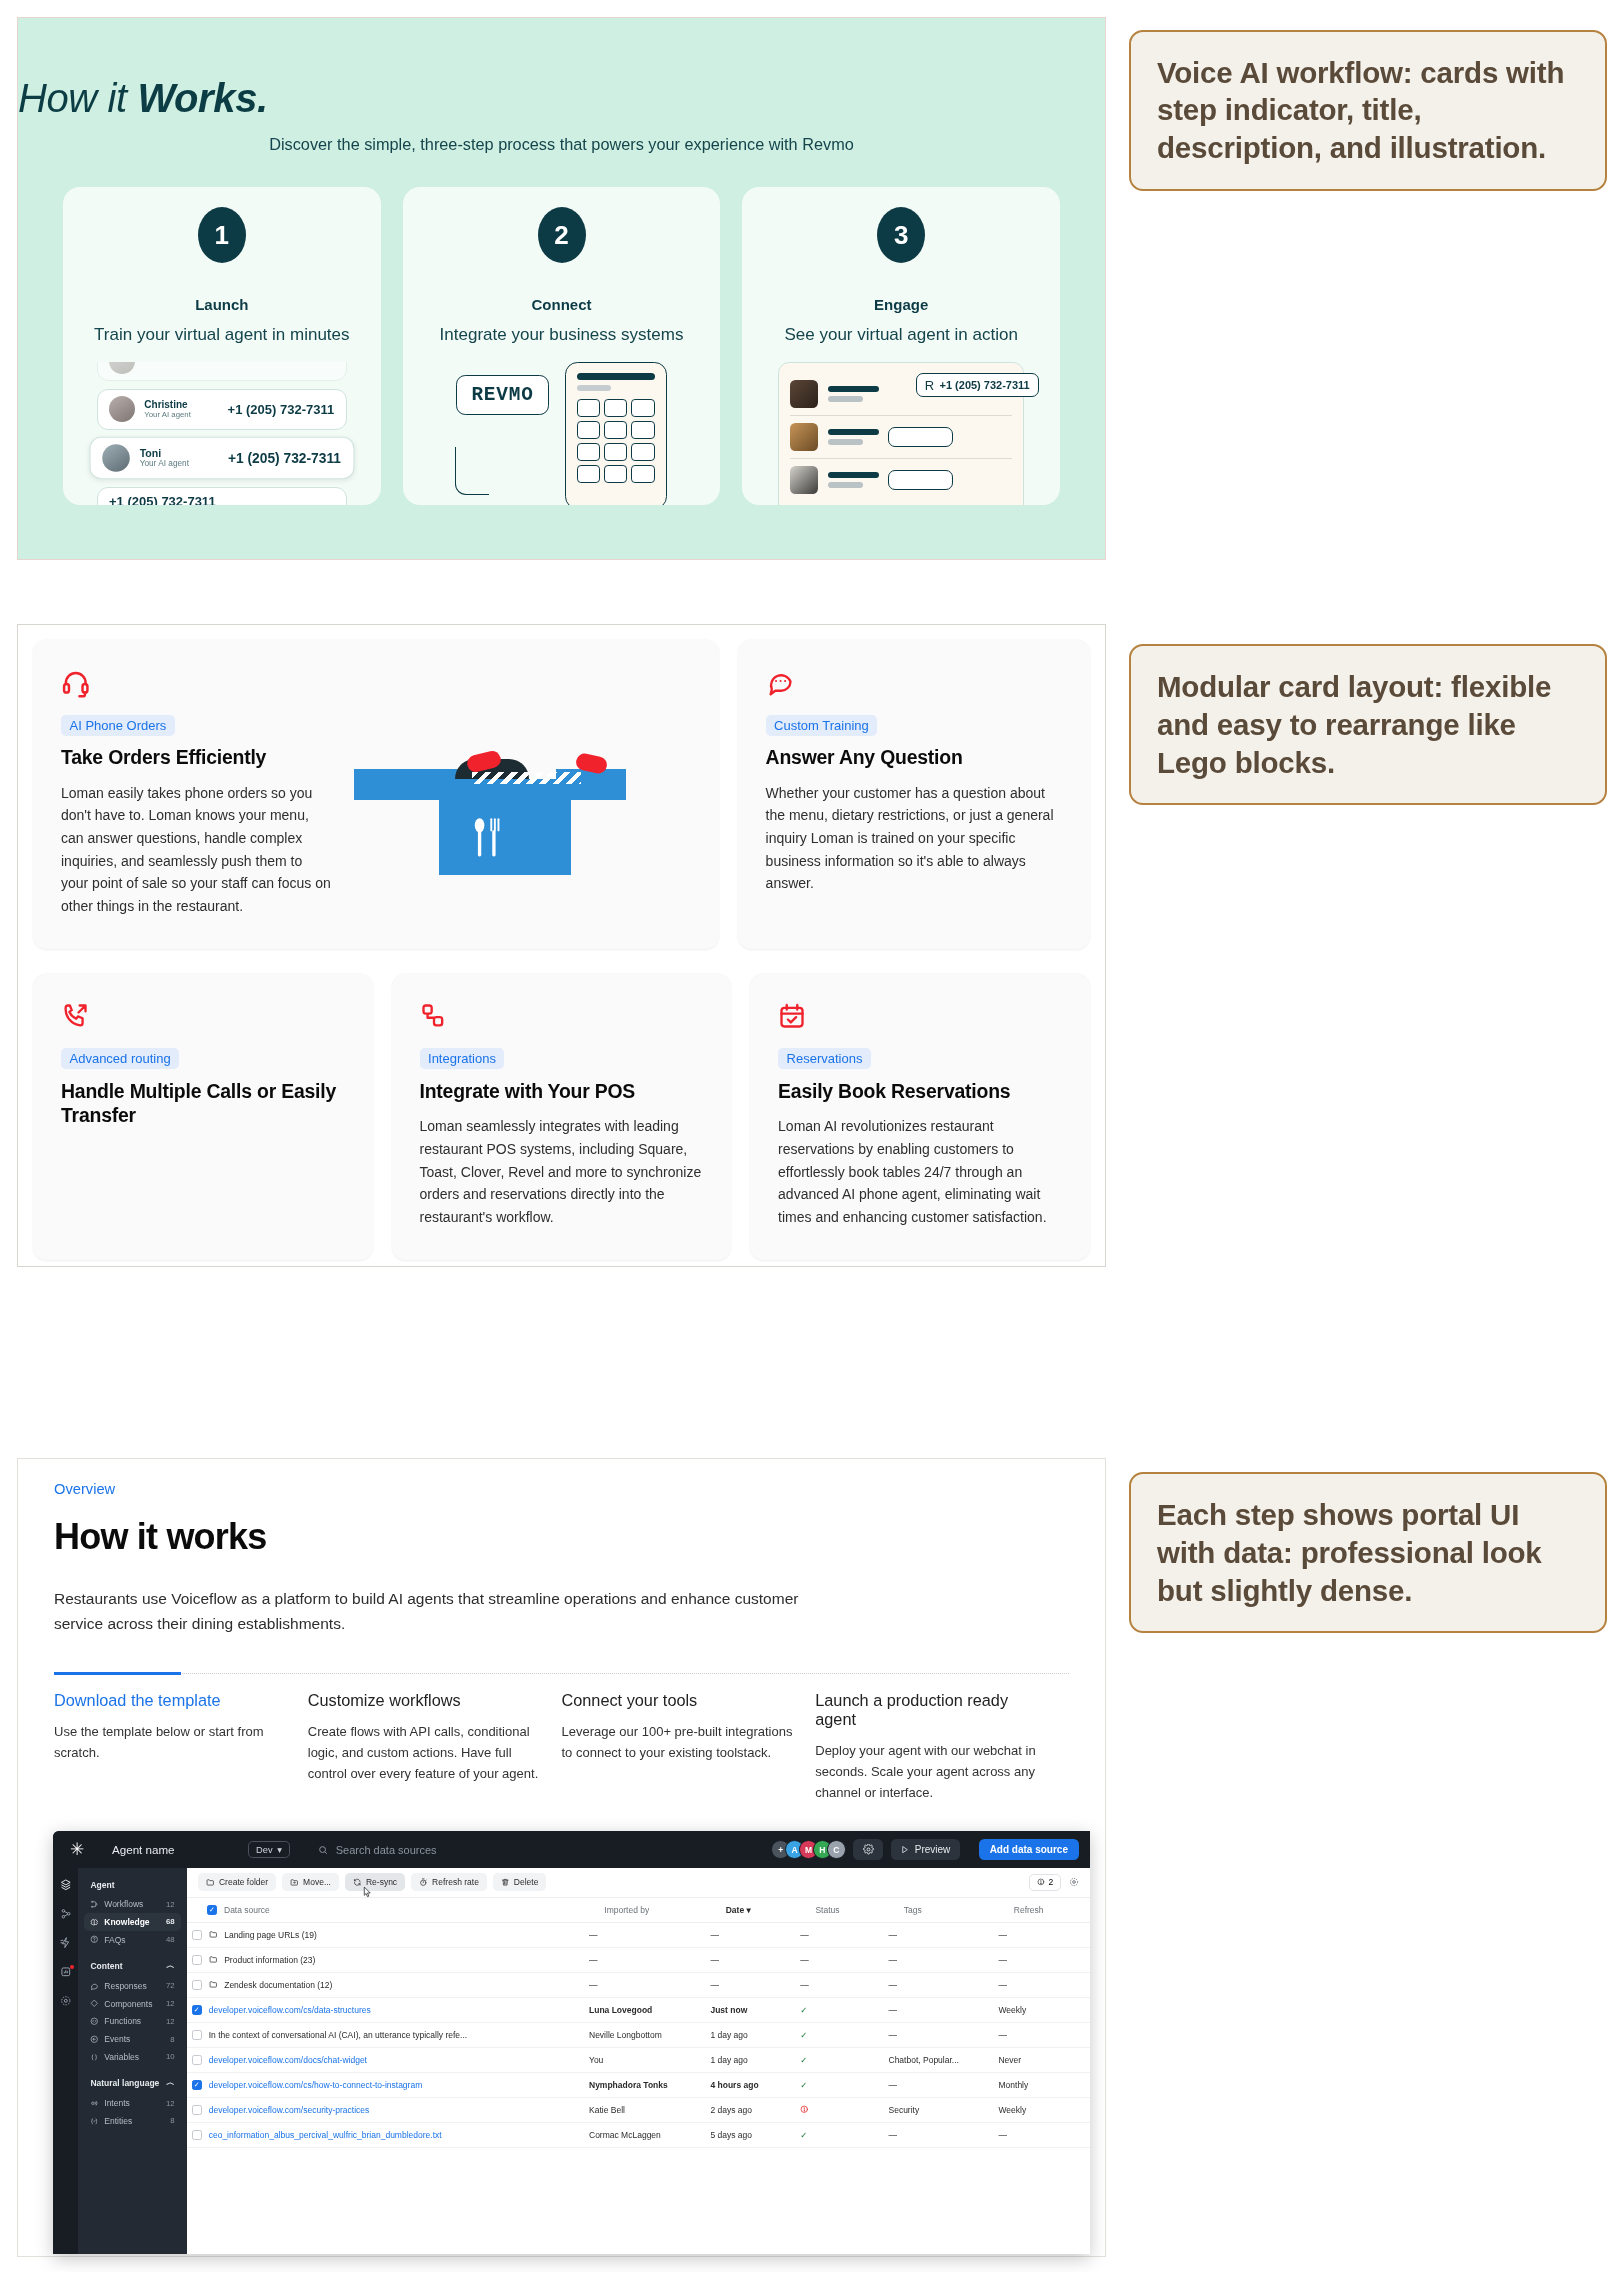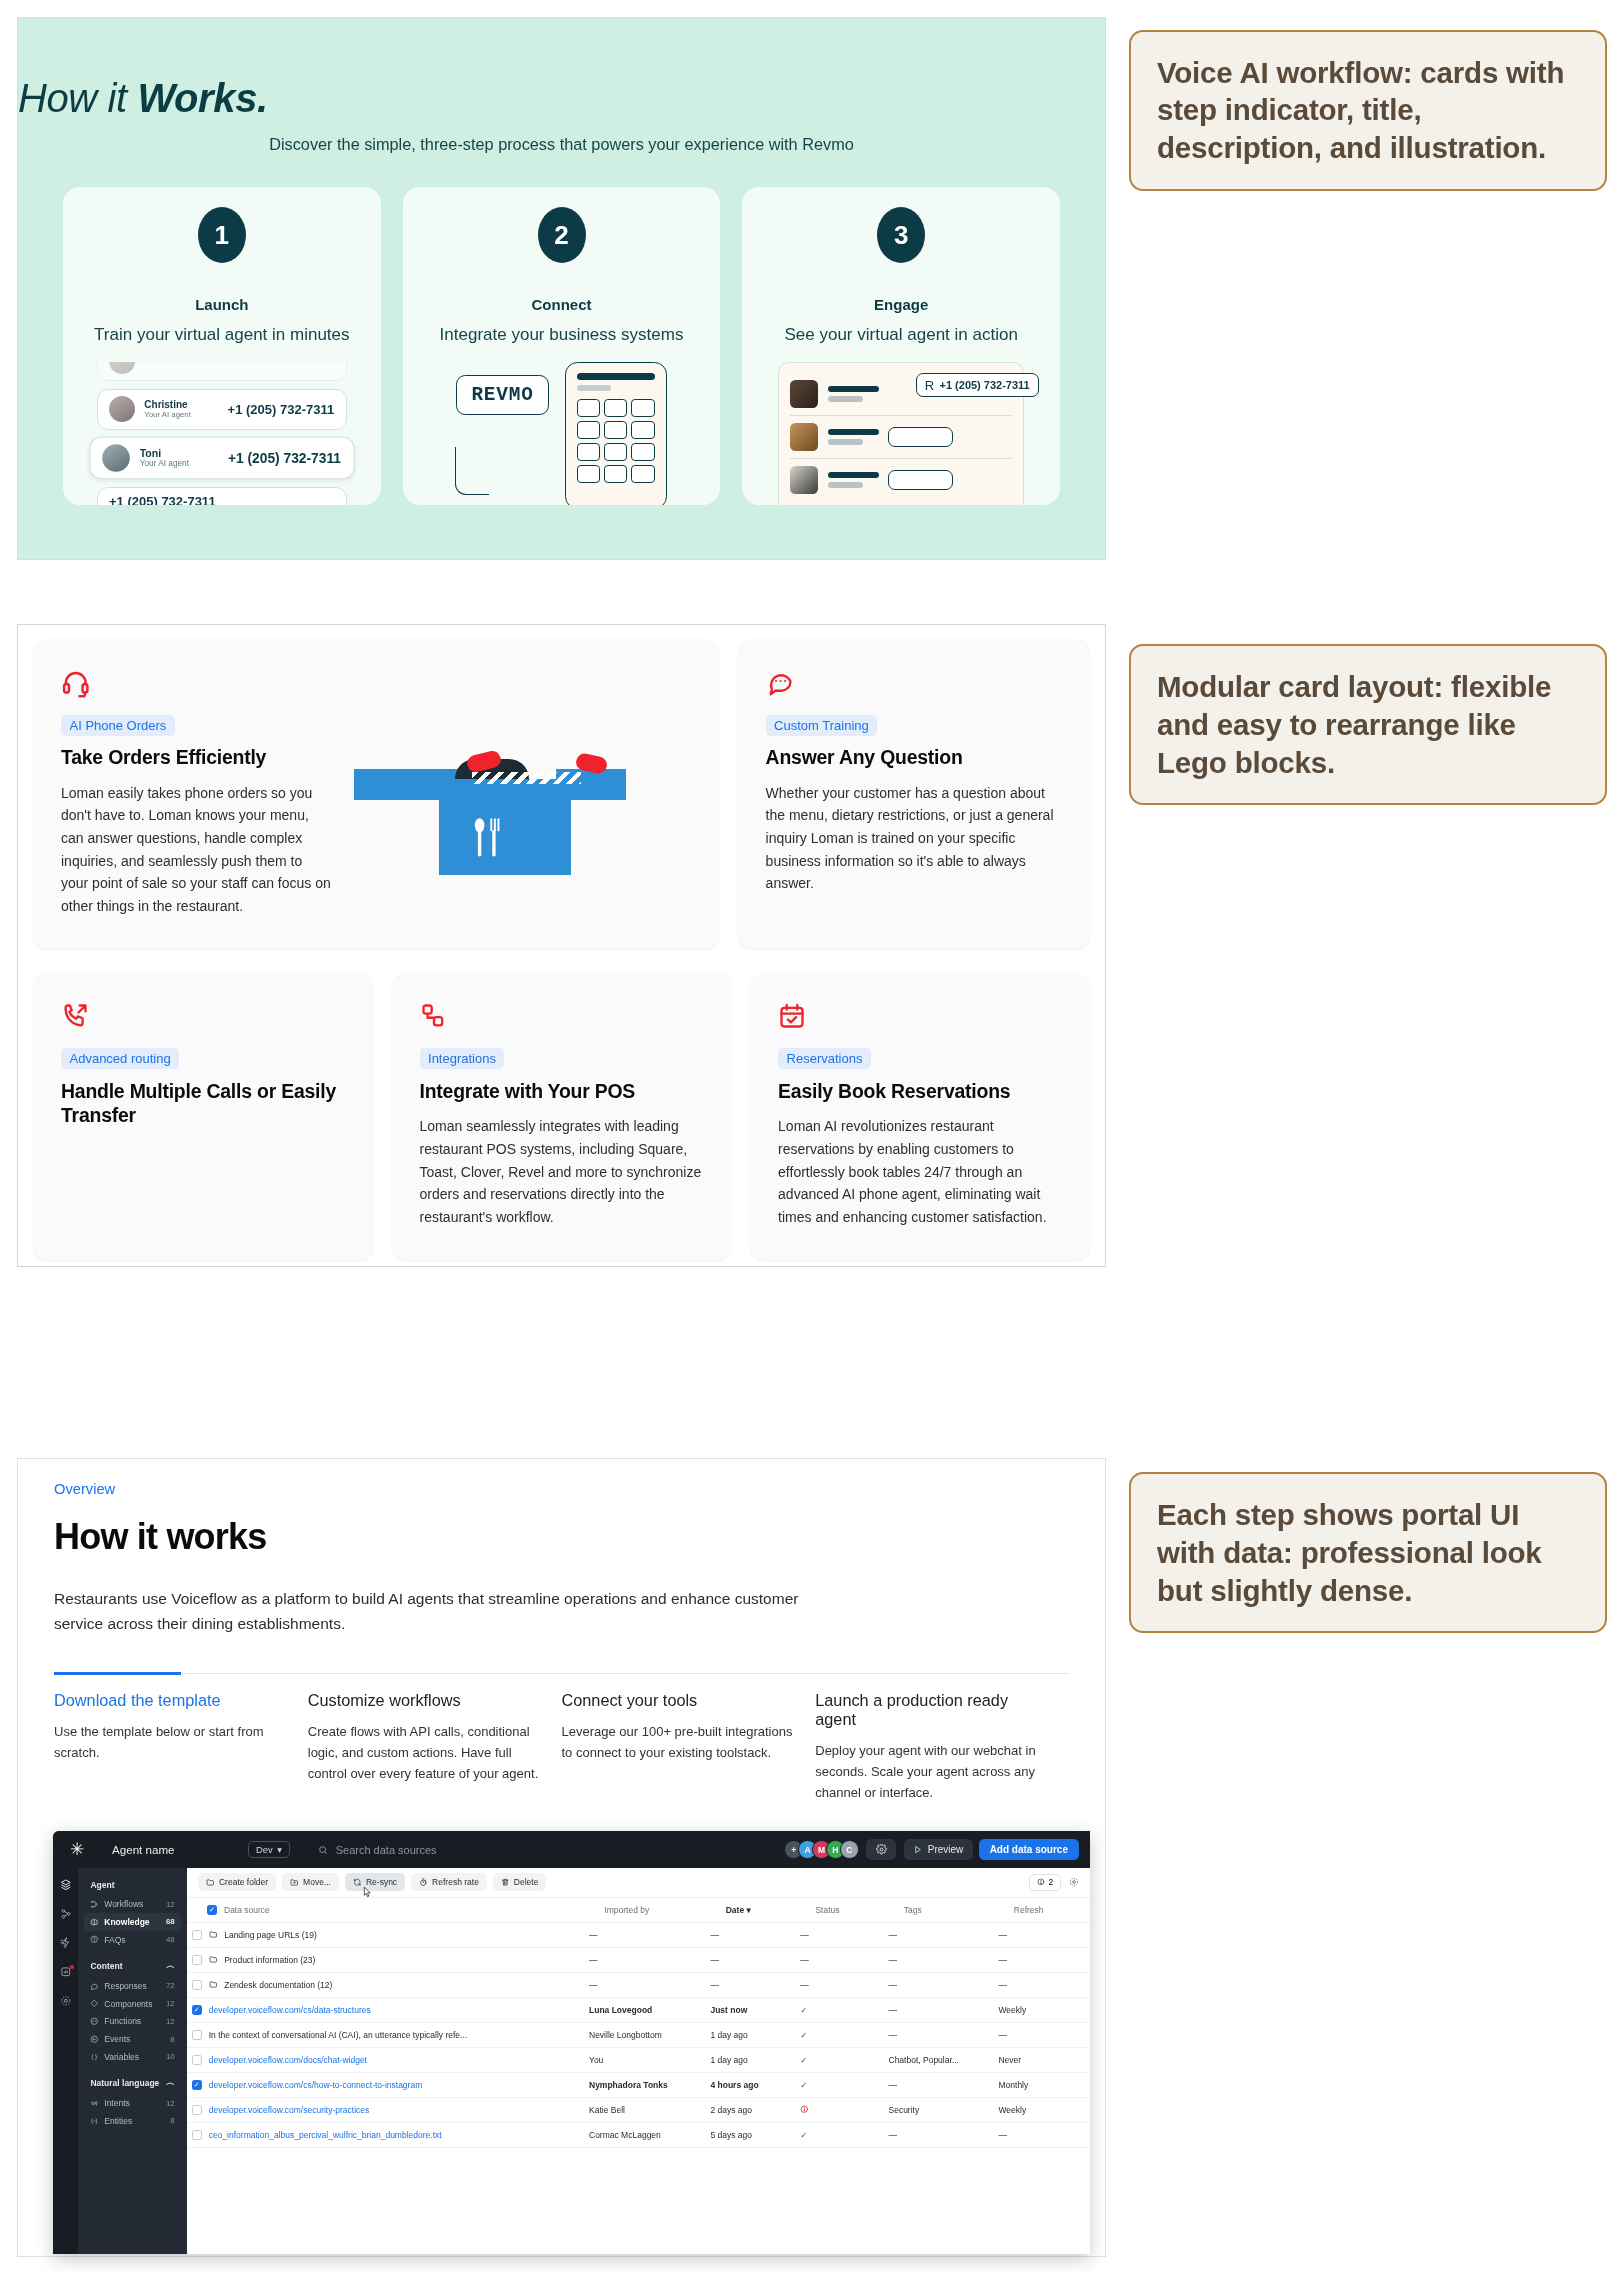--- a/index.html
+++ b/index.html
@@ -264,21 +264,21 @@
     display: flex; align-items: center; justify-content: center;
     font-size: 8.5px; color: #fff; font-weight: 600; margin-left: -4.7px;
     border: 1.6px solid #181d24;
   }
   .vf-btn-dark {
     background: #2c333c; border-radius: 5.4px; color: #e7eaee;
     padding: 4.7px 9.3px; margin-left: 7.8px; display:flex; align-items:center; gap:5.4px; font-size: 10px;
   }
   .vf-btn-blue {
     background: #1a73e8; border-radius: 5.4px; color: #fff;
-    padding: 5.4px 11px; margin-left: 6px; margin-right: 11px; font-size: 10px; font-weight: 600;
+    padding: 5.4px 11px; margin-left: 19px; margin-right: 11px; font-size: 10px; font-weight: 600;
   }
   .vf-body { flex: 1; display: flex; min-height: 0; }
   .vf-railmini { width: 25px; background: #181d24; padding-top: 11px; display: flex; flex-direction: column; align-items: center; gap: 15.5px; }
   .vf-railicon { color: #9aa3ad; position: relative; }
   .vf-railicon .dot { position:absolute; right:-2.3px; top:-1.6px; width:3.9px; height:3.9px; border-radius:50%; background:#f0222c; }
   .vf-sidebar { width: 109px; background: #232a33; padding: 7.8px 6.2px; color: #b4bcc5; }
   .vf-sec { font-size: 8.5px; color: #e7eaee; font-weight: 600; padding: 4.7px 6.2px; display:flex; justify-content:space-between; align-items:center; }
   .vf-item { display: flex; align-items: center; gap: 5.4px; padding: 3.9px 6.2px; border-radius: 4.7px; font-size: 8.5px; }
   .vf-item.sel { background: #2c343e; color: #fff; font-weight: 600; }
   .vf-item .lbl { flex: 1; }

